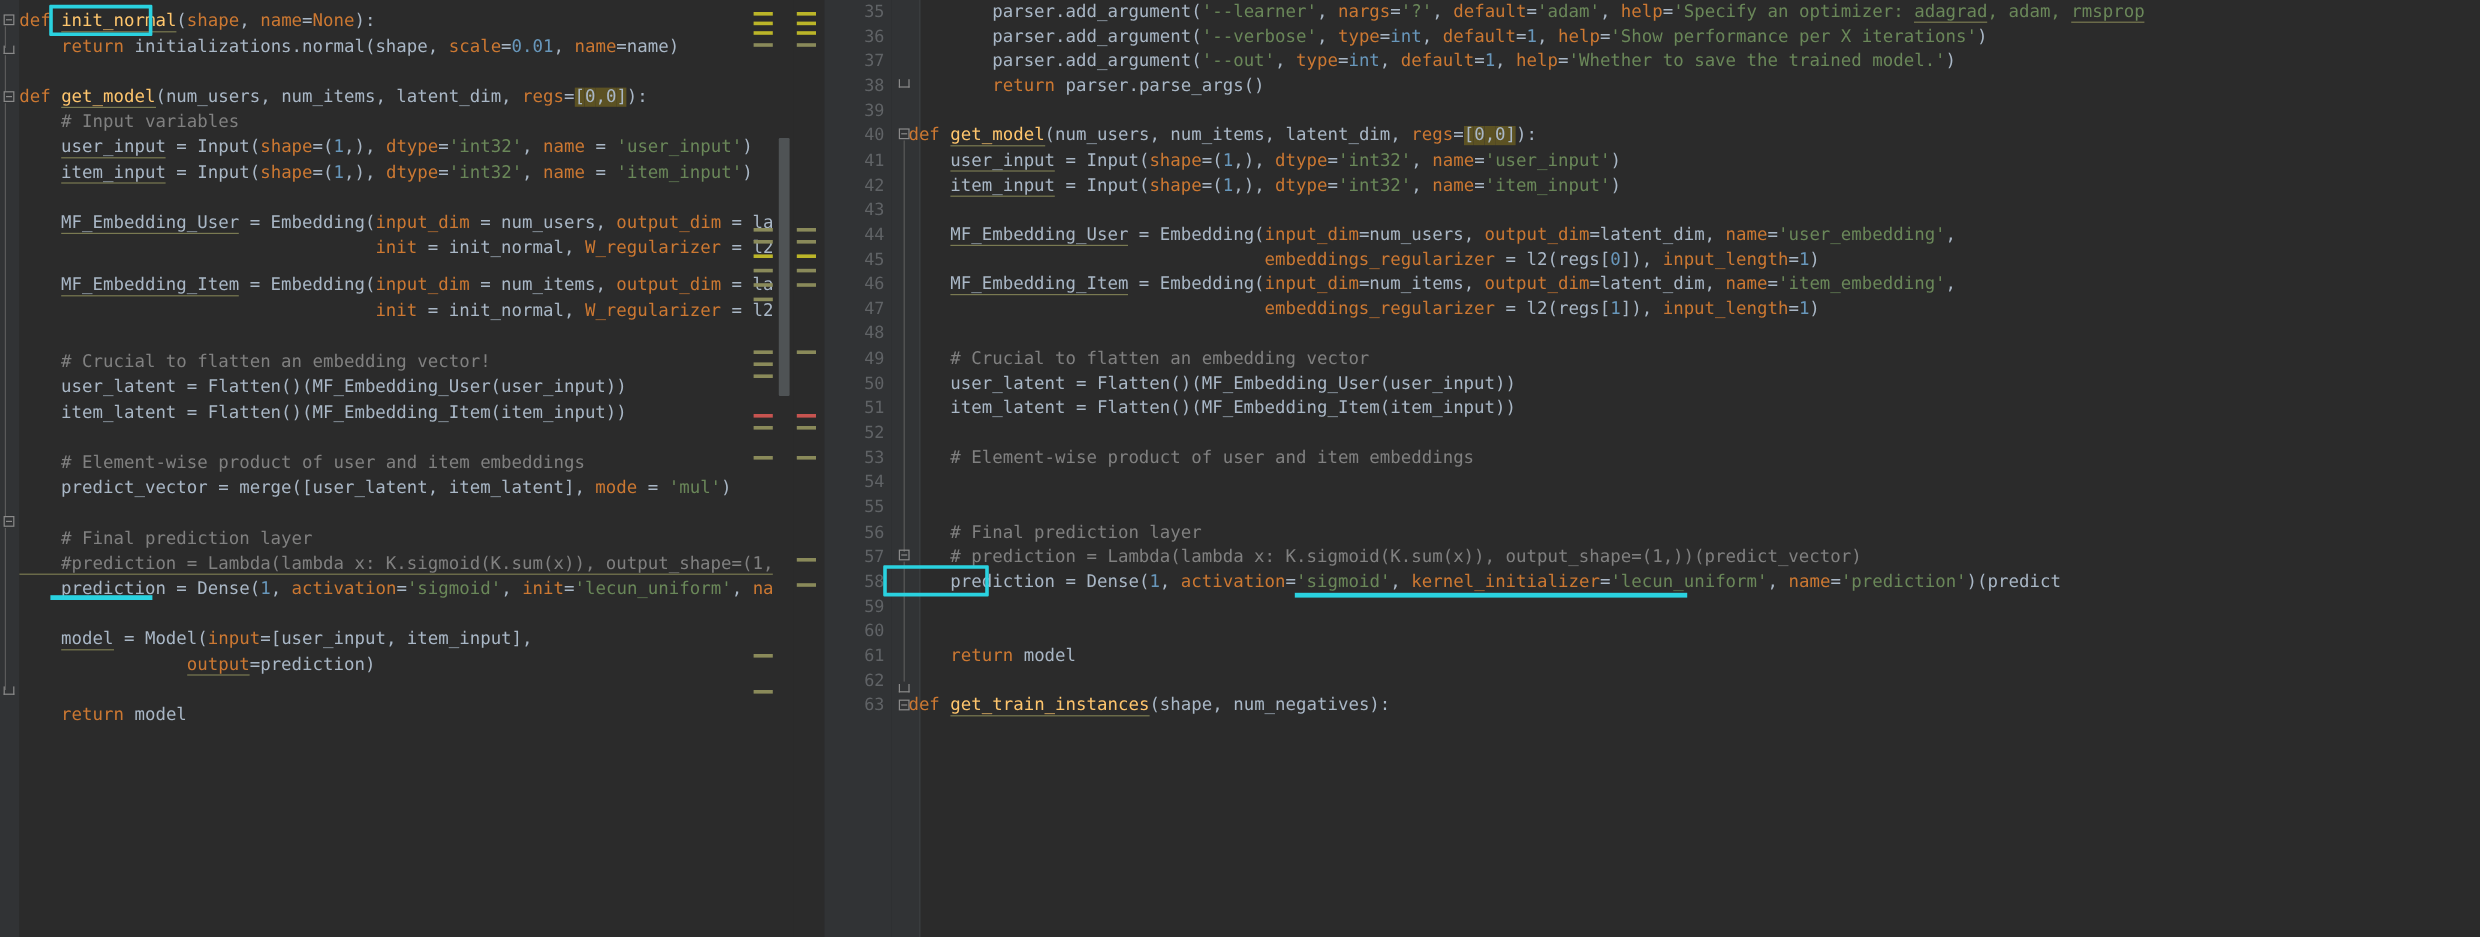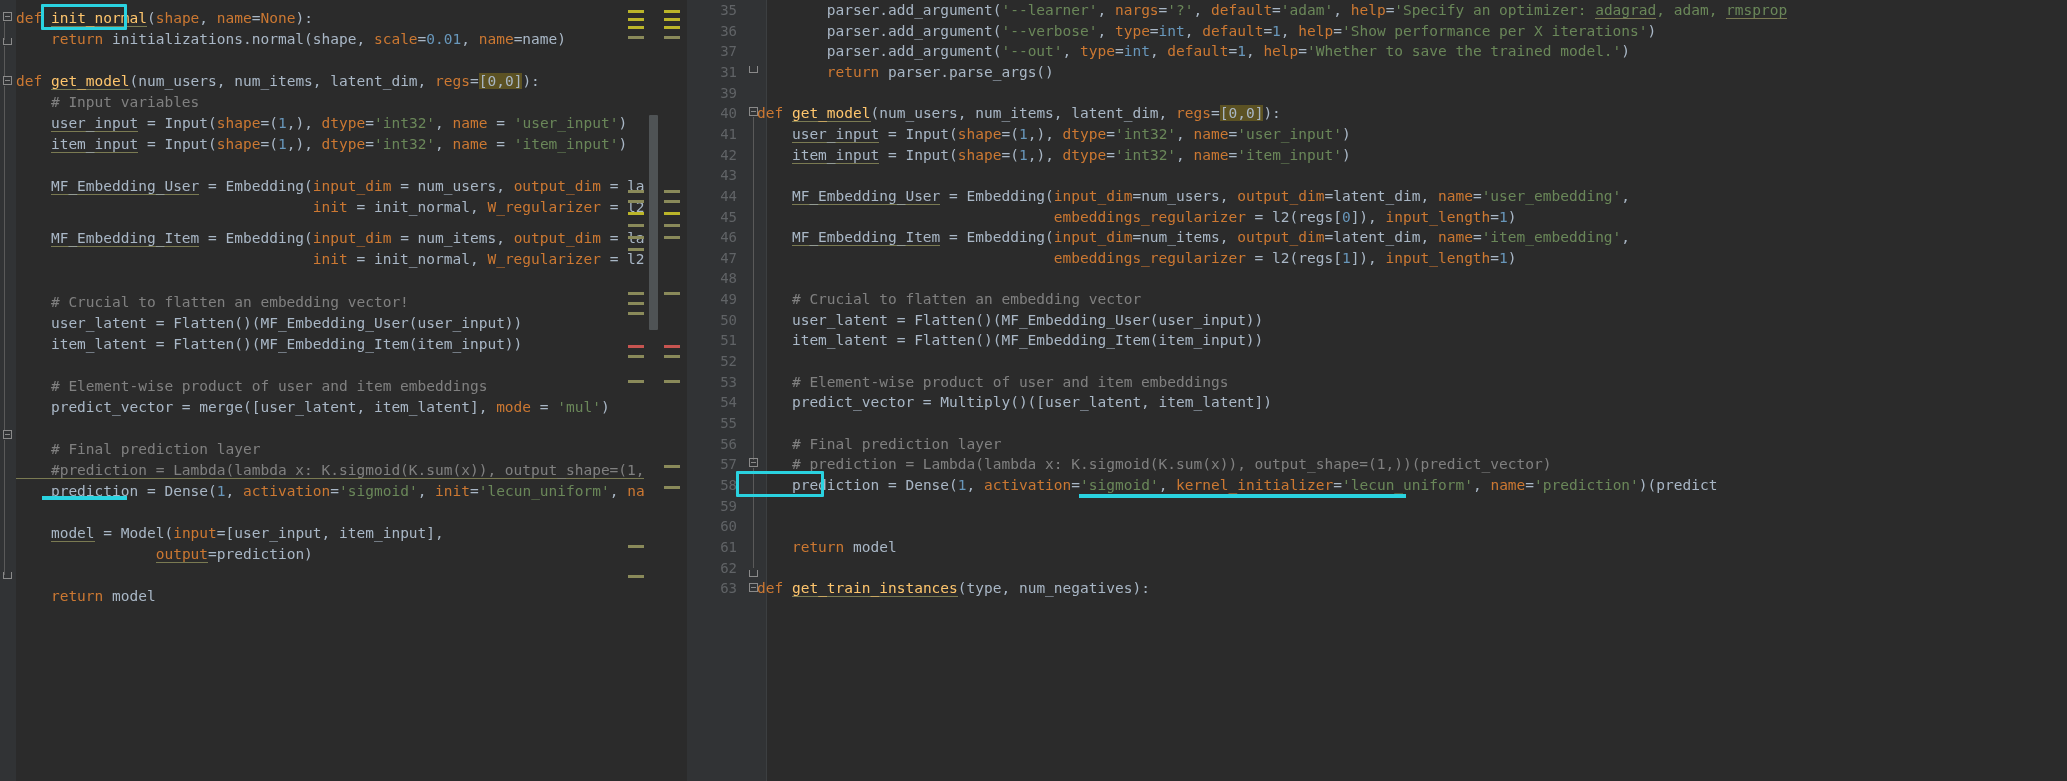--- a/index.html
+++ b/index.html
@@ -240,21 +240,21 @@
       <div class="tick" style="top:355px; left:3px; width:16px; background:#8a8a5a;"></div>
       <div class="tick" style="top:380px; left:3px; width:16px; background:#8a8a5a;"></div>
       <div class="tick" style="top:465px; left:3px; width:16px; background:#8a8a5a;"></div>
       <div class="tick" style="top:486px; left:3px; width:16px; background:#8a8a5a;"></div>
     </div>
 
     <div class="gutter-right">
       <div class="ln" style="top:0px;">35</div>
       <div class="ln" style="top:20.65px;">36</div>
       <div class="ln" style="top:41.3px;">37</div>
-      <div class="ln" style="top:61.95px;">31</div>
+      <div class="ln" style="top:61.95px;">38</div>
       <div class="ln" style="top:82.6px;">39</div>
       <div class="ln" style="top:103.25px;">40</div>
       <div class="ln" style="top:123.9px;">41</div>
       <div class="ln" style="top:144.55px;">42</div>
       <div class="ln" style="top:165.2px;">43</div>
       <div class="ln" style="top:185.85px;text-align:center;">44</div>
       <div class="ln" style="top:206.5px;">45</div>
       <div class="ln" style="top:227.15px;">46</div>
       <div class="ln" style="top:247.8px;">47</div>
       <div class="ln" style="top:268.45px;">48</div>
@@ -310,32 +310,31 @@
       <div class="row" style="top:247.8px;"><span class="pln">                                  </span><span class="par">embeddings_regularizer</span><span class="pln"> = l2(regs[</span><span class="num">1</span><span class="pln">]), </span><span class="par">input_length</span><span class="pln">=</span><span class="num">1</span><span class="pln">)</span></div>
 
       <div class="row" style="top:289.1px;"><span class="cmt">    # Crucial to flatten an embedding vector</span></div>
 
       <div class="row" style="top:309.75px;"><span class="pln">    user_latent = Flatten()(MF_Embedding_User(user_input))</span></div>
 
       <div class="row" style="top:330.4px;"><span class="pln">    item_latent = Flatten()(MF_Embedding_Item(item_input))</span></div>
 
       <div class="row" style="top:371.7px;"><span class="cmt">    # Element-wise product of user and item embeddings</span></div>
 
-      <div class="row" style="top:392.35px;"><span class="pln">    predict_vector = Multiply()([user_latent, item_latent])</span></div>
 
       <div class="row" style="top:433.65px;"><span class="cmt">    # Final prediction layer</span></div>
 
       <div class="row" style="top:454.3px;"><span class="cmt">    # prediction = Lambda(lambda x: K.sigmoid(K.sum(x)), output_shape=(1,))(predict_vector)</span></div>
 
       <div class="row" style="top:474.95px;"><span class="pln">    </span><span class="pln">prediction</span><span class="pln"> = Dense(</span><span class="num">1</span><span class="pln">, </span><span class="par">activation</span><span class="pln">=</span><span class="str">'sigmoid'</span><span class="pln">, </span><span class="par">kernel_initializer</span><span class="pln">=</span><span class="str">'lecun_uniform'</span><span class="pln">, </span><span class="par">name</span><span class="pln">=</span><span class="str">'prediction'</span><span class="pln">)(predict</span></div>
 
 
       <div class="row" style="top:536.9px;"><span class="pln">    </span><span class="kw">return</span><span class="pln"> model</span></div>
 
-      <div class="row" style="top:578.2px;"><span class="kw">def</span> <span class="fn sq-under">get_train_instances</span><span class="pln">(type, num_negatives):</span></div>
+      <div class="row" style="top:578.2px;"><span class="kw">def</span> <span class="fn sq-under">get_train_instances</span><span class="pln">(shape, num_negatives):</span></div>
     </div>
 
     <div class="hl-box" style="left:75px; top:471px; width:88px; height:26px;"></div>
 
     <div class="hl-ul" style="left:418px; top:494px; width:327px;"></div>
 
   </div>
 </div>
 
 </body></html>

